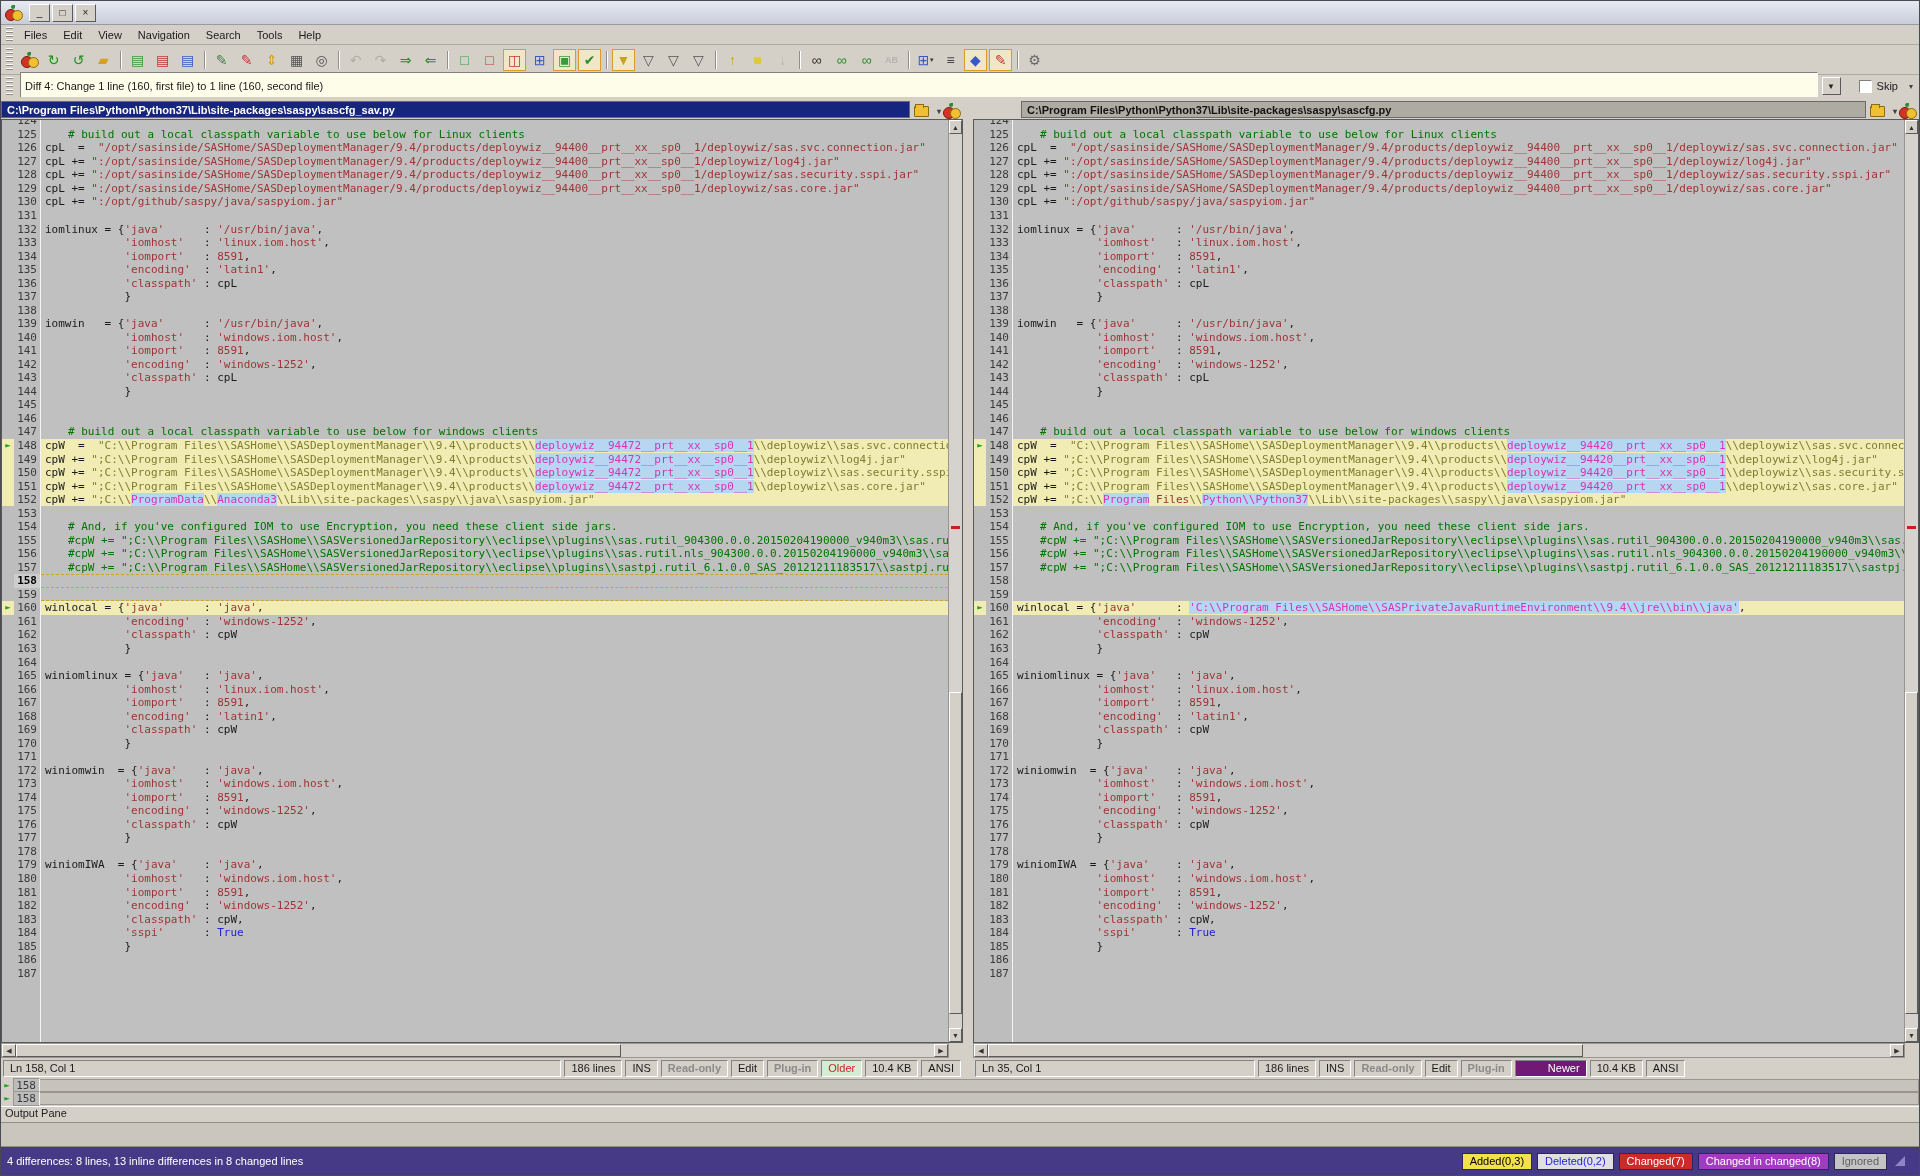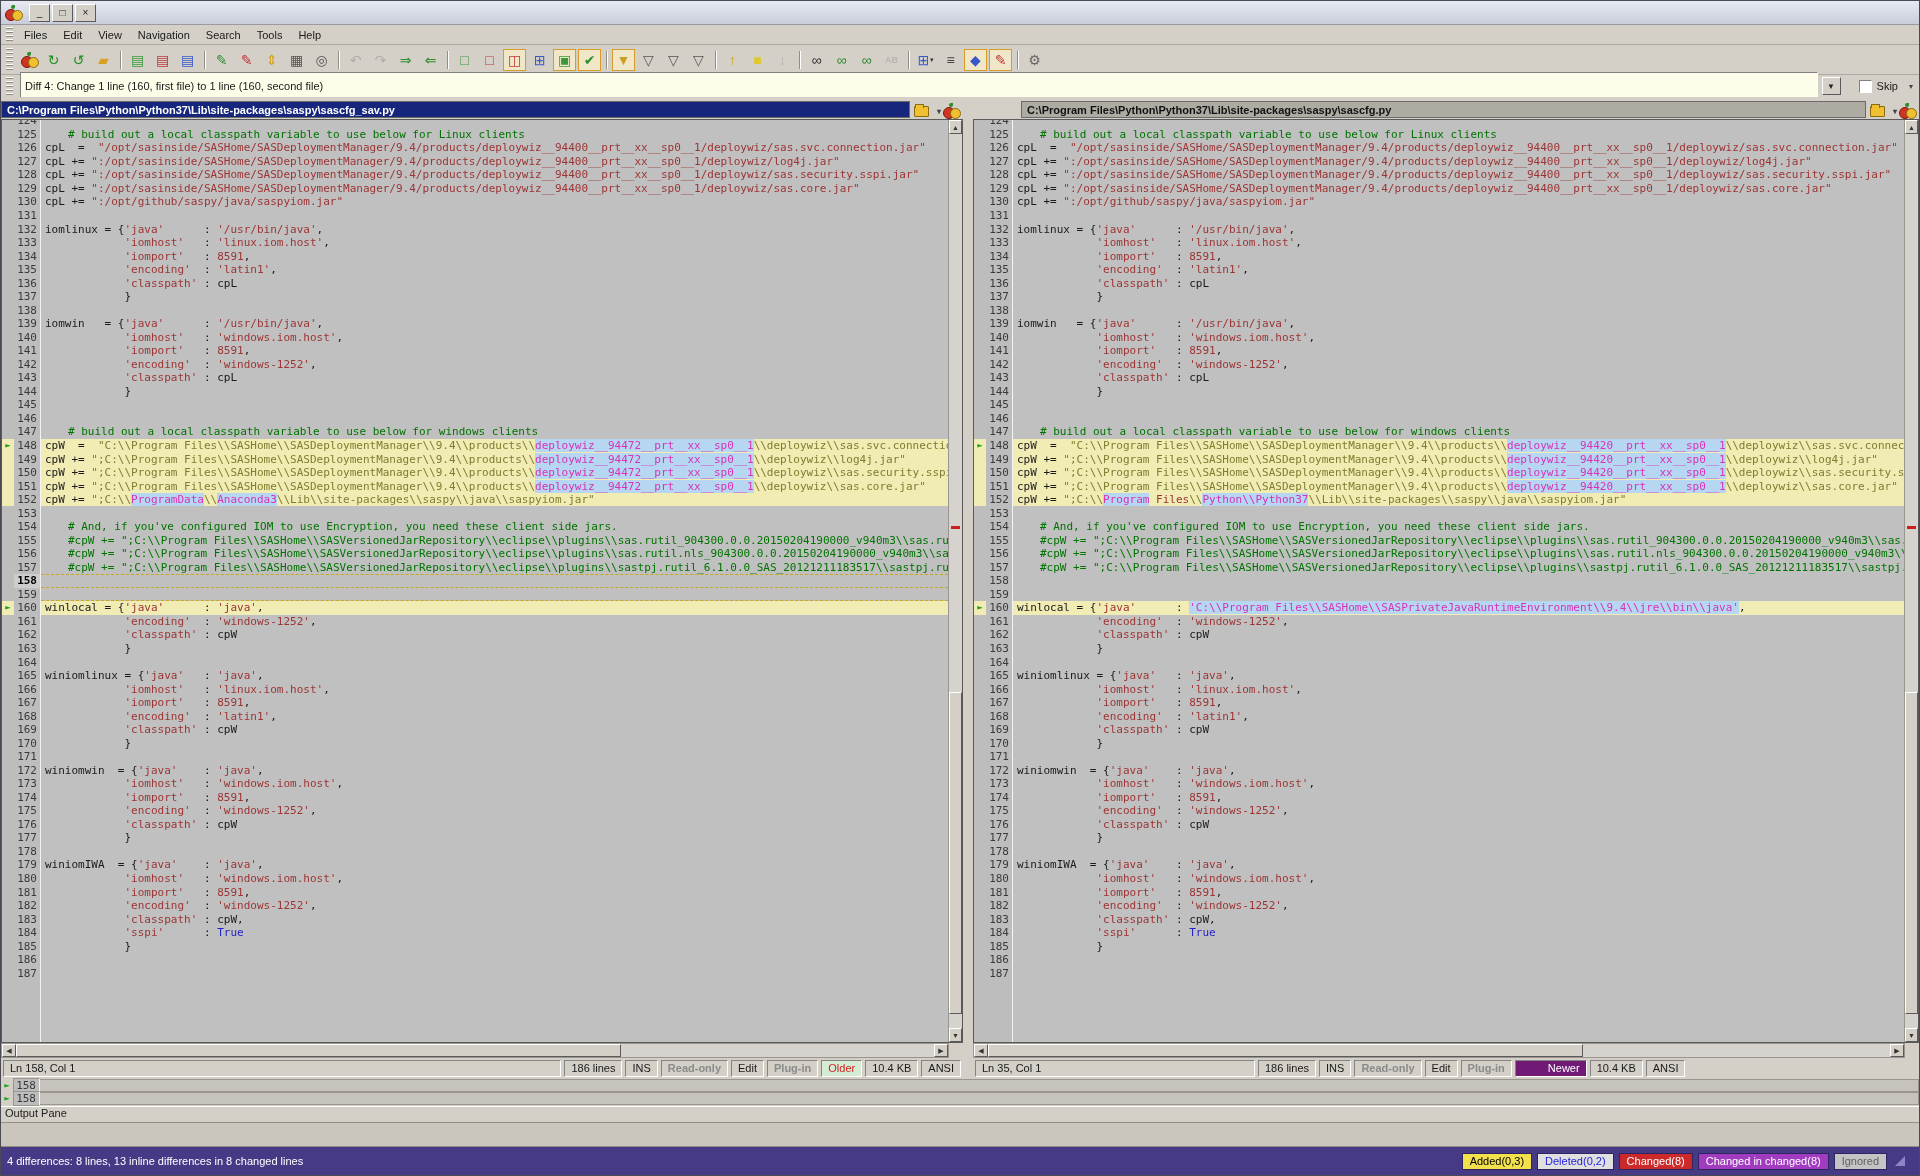--- a/index.html
+++ b/index.html
@@ -1002,20 +1002,20 @@
   <div class="outhdr">
     <span>Output Pane</span>
   </div>
   <div class="outbody"></div>
 
   <div class="bottombar">
     <span class="summary">4 differences: 8 lines, 13 inline differences in 8 changed lines</span>
     <span class="badges" id="badges">
         <span class="badge" style="background: rgb(242, 225, 75); color: rgb(0, 0, 0); border: 1px solid rgb(46, 37, 96);">Added(0,3)</span>
         <span class="badge" style="background: rgb(224, 224, 224); color: rgb(34, 34, 221); border: 1px solid rgb(46, 37, 96);">Deleted(0,2)</span>
-        <span class="badge" style="background: rgb(204, 42, 42); color: rgb(255, 255, 255); border: 1px solid rgb(46, 37, 96);">Changed(8)</span>
+        <span class="badge" style="background: rgb(204, 42, 42); color: rgb(255, 255, 255); border: 1px solid rgb(46, 37, 96);">Changed(7)</span>
         <span class="badge" style="background: rgb(161, 60, 192); color: rgb(255, 255, 255); border: 1px solid rgb(46, 37, 96);">Changed in changed(8)</span>
         <span class="badge" style="background: rgb(196, 196, 196); color: rgb(96, 96, 96); border: 1px solid rgb(46, 37, 96);">Ignored</span>
       </span>
     <span class="gripcorner"></span>
   </div>
 
 </div>
 
 </body></html>

